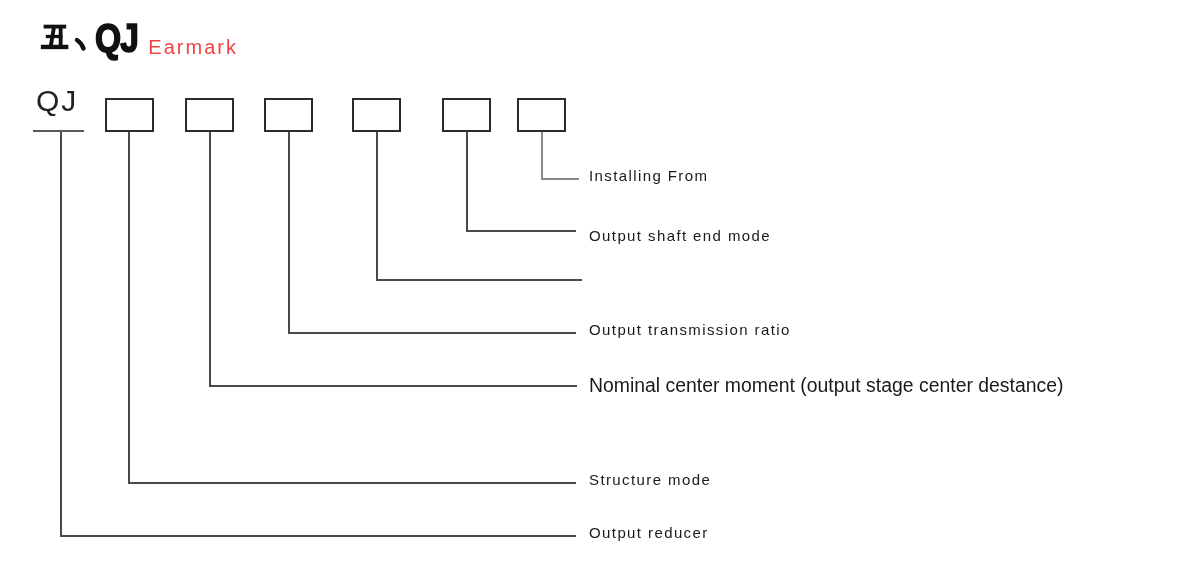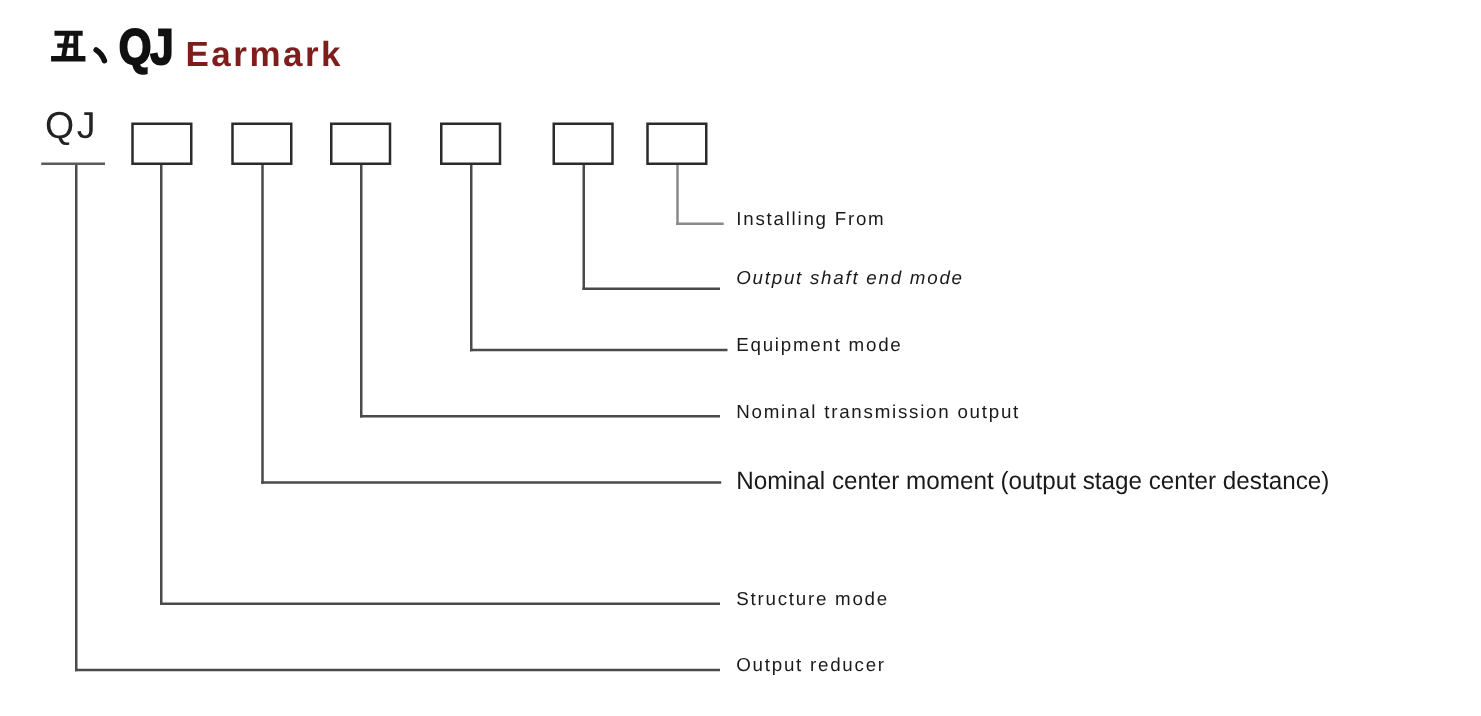--- a/index.html
+++ b/index.html
@@ -34,26 +34,26 @@
     line-height: 0.82;
     letter-spacing: -1px;
     margin-left: 6px;
     transform: scaleX(0.84);
     transform-origin: left bottom;
     -webkit-text-stroke: 1.6px #111111;
     color: #111111;
   }
   .title-text {
     display: inline-block;
-    font-size: 28px;
-    font-weight: bold;
+    font-size: 20px;
+    font-weight: normal;
     line-height: 0.8;
     letter-spacing: 2px;
     margin-left: 2px;
-    color: #7f1d1d;
+    color: #ef4444;
   }
 
   
   .code-prefix {
     position: absolute;
     left: 36px;
     top: 84px;
     font-size: 30px;
     letter-spacing: 2px;
     color: #222222;
@@ -136,20 +136,19 @@
 
   <div class="elbow light" style="left:541px; width:36px;  height:46px;"></div>
   <div class="elbow" style="left:466px; width:108px; height:98px;"></div>
   <div class="elbow" style="left:376px; width:204px; height:147px;"></div>
   <div class="elbow" style="left:288px; width:286px; height:200px;"></div>
   <div class="elbow" style="left:209px; width:366px; height:253px;"></div>
   <div class="elbow" style="left:128px; width:446px; height:350px;"></div>
   <div class="elbow" style="left:60px;  width:514px; height:403px;"></div>
 
   <div class="diagram-label" style="top:167px;">Installing From</div>
-  <div class="diagram-label" style="top:214px;font-style:italic;">Output shaft end mode</div>
-  <div class="diagram-label" style="top:268px;">Equipment mode</div>
-  <div class="diagram-label" style="top:321px;">Nominal transmission output</div>
+  <div class="diagram-label" style="top:227px;">Output shaft end mode</div>
+  <div class="diagram-label" style="top:321px;">Output transmission ratio</div>
   <div class="diagram-label condensed" style="top:374px;">Nominal center moment (output stage center destance)</div>
   <div class="diagram-label" style="top:471px;">Structure mode</div>
   <div class="diagram-label" style="top:524px;">Output reducer</div>
 
 </div>
 
 </body></html>

